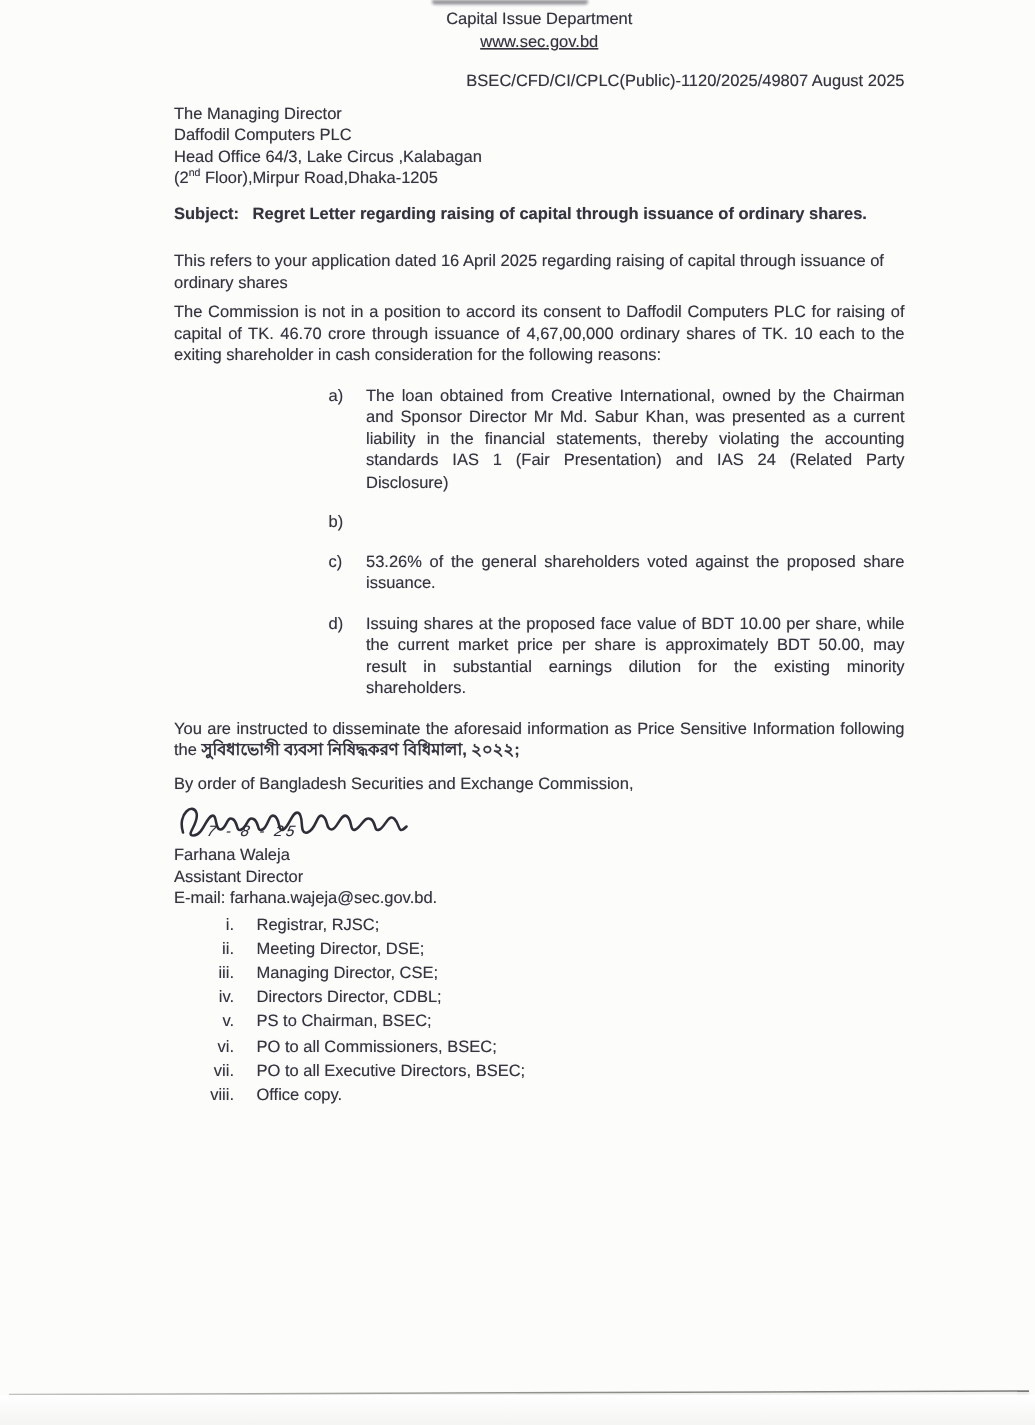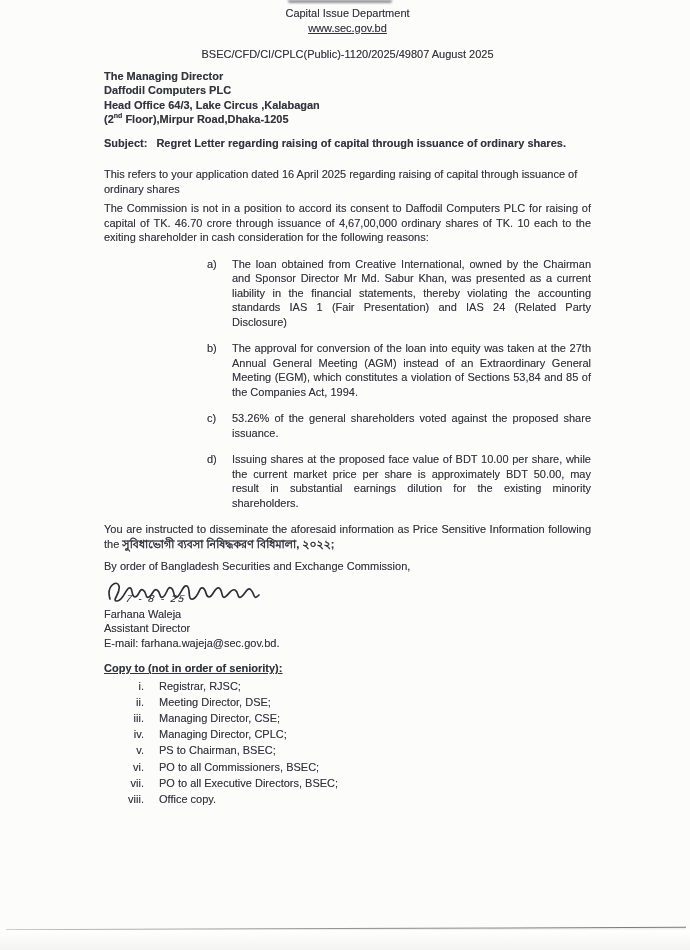--- a/index.html
+++ b/index.html
@@ -3,28 +3,28 @@
 <meta charset="utf-8">
 <style>
   html,body{margin:0;padding:0;background:#e9e9e7;}
   .page{
     position:relative;width:690px;height:950px;margin:0 auto;
     background:#fcfcfb;overflow:hidden;
     font-family:"Liberation Sans","DejaVu Sans",sans-serif;
     color:#34343e;
   }
   .content{
-    position:absolute;left:104px;top:6px;width:487px;
+    position:absolute;left:116px;top:6px;width:487px;
     font-size:11px;line-height:14.5px;
     text-shadow:0 0 0.5px rgba(52,52,64,0.45);
   }
   .center{text-align:center;}
   .site{text-decoration:underline;}
-  .ref-row{display:flex;justify-content:center;margin-top:12px;}
-  .addr{margin-top:7px;font-weight:bold;}
+  .ref-row{display:flex;justify-content:flex-end;margin-top:12px;}
+  .addr{margin-top:7px;}
   .addr div{white-space:nowrap;}
   sup{font-size:7px;vertical-align:super;line-height:0;}
   .subject{margin-top:9px;font-weight:bold;}
   .subject .lbl{margin-right:9px;text-align:center;}
   .salut{margin-top:8px;}
   .p1{margin-top:17px;}
   .p2{margin-top:5px;text-align:justify;}
   ul.reasons{list-style:none;margin:4px 0 0 0;padding:0;}
   ul.reasons li{display:flex;margin-top:12px;}
   ul.reasons .m{flex:0 0 25px;margin-left:103px;}
@@ -93,21 +93,20 @@
 
     <div class="p2">The Commission is not in a position to accord its consent to Daffodil Computers PLC for raising of capital of TK. 46.70 crore through issuance of 4,67,00,000 ordinary shares of TK. 10 each to the exiting shareholder in cash consideration for the following reasons:</div>
 
     <ul class="reasons">
       <li>
         <span class="m">a)</span>
         <span class="t">The loan obtained from Creative International, owned by the Chairman and Sponsor Director Mr Md. Sabur Khan, was presented as a current liability in the financial statements, thereby violating the accounting standards IAS 1 (Fair Presentation) and IAS 24 (Related Party Disclosure)</span>
       </li>
       <li>
         <span class="m">b)</span>
-        <span class="t">The approval for conversion of the loan into equity was taken at the 27th Annual General Meeting (AGM) instead of an Extraordinary General Meeting (EGM), which constitutes a violation of Sections 53,84 and 85 of the Companies Act, 1994.</span>
       </li>
       <li>
         <span class="m">c)</span>
         <span class="t">53.26% of the general shareholders voted against the proposed share issuance.</span>
       </li>
       <li>
         <span class="m">d)</span>
         <span class="t">Issuing shares at the proposed face value of BDT 10.00 per share, while the current market price per share is approximately BDT 50.00, may result in substantial earnings dilution for the existing minority shareholders.</span>
       </li>
     </ul>
@@ -122,38 +121,37 @@
       <svg width="158" height="29" viewBox="0 0 158 29">
         <path d="M6 21 C2 8 13 1 15 8 C17 15 7 23 13 23 C19 23 21 12 25 10 C29 8 27 19 31 19 C35 19 35 10 39 12 C43 14 41 21 45 19 C49 17 49 10 53 12 C57 14 55 21 59 19 C63 17 63 8 67 10 C71 12 69 21 73 19 C77 17 79 6 83 8 C87 10 83 23 89 21 C95 19 95 8 99 10 C103 12 101 19 105 19 C109 19 111 8 115 10 C119 12 117 21 121 19 C125 17 127 10 131 12 C135 14 133 21 137 19 C141 17 143 8 147 12 C151 16 149 23 155 17" fill="none" stroke="#2e2e38" stroke-width="1.7" stroke-linecap="round"></path>
       </svg>
       <span class="hdate">7 - 8 - 25</span>
     </div>
 
     <div class="sgline">Farhana Waleja</div>
     <div class="sgline">Assistant Director</div>
     <div class="sgline">E-mail: farhana.wajeja@sec.gov.bd.</div>
 
-    <div class="copyhead">Copy to (not in order of seniority):</div>
 
     <ul class="copylist">
       <li>
         <span class="m">i.</span>
         <span class="t">Registrar, RJSC;</span>
       </li>
       <li>
         <span class="m">ii.</span>
         <span class="t">Meeting Director, DSE;</span>
       </li>
       <li>
         <span class="m">iii.</span>
         <span class="t">Managing Director, CSE;</span>
       </li>
       <li>
         <span class="m">iv.</span>
-        <span class="t">Managing Director, CPLC;</span>
+        <span class="t">Directors Director, CDBL;</span>
       </li>
       <li>
         <span class="m">v.</span>
         <span class="t">PS to Chairman, BSEC;</span>
       </li>
       <li>
         <span class="m">vi.</span>
         <span class="t">PO to all Commissioners, BSEC;</span>
       </li>
       <li>

